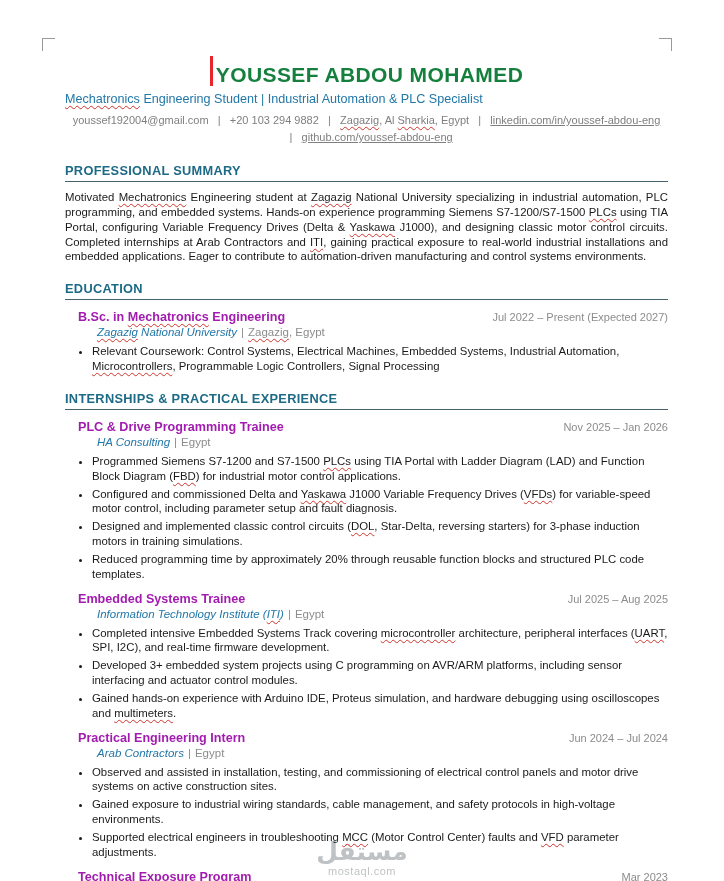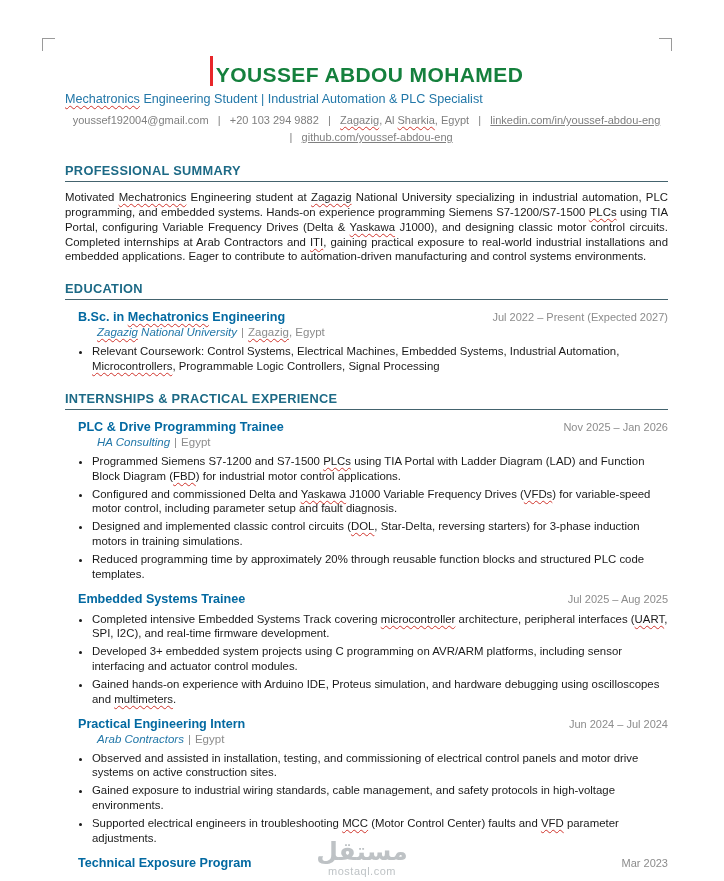--- a/index.html
+++ b/index.html
@@ -23,21 +23,21 @@
   .contact .seg-sep { white-space:pre; }
 
   
   .section-title { margin-top:17px; color:#1d6a86; font-weight:bold; font-size:12.8px; letter-spacing:0.3px; }
   .rule { border-bottom:1.6px solid #44636e; margin-top:3px; }
 
   .para { margin-top:8px; font-size:11.4px; line-height:1.3; text-align:justify; color:#1a1a1a; }
 
   .entry { margin-top:10px; }
   .entry-head { display:flex; justify-content:space-between; align-items:baseline; }
-  .role { font-weight:bold; font-size:12.6px; color:#0369a1;padding-left:13px; }
+  .role { font-weight:bold; font-size:12.6px; color:#a21caf;padding-left:13px; }
   .dates { color:#8c8c8c; font-size:11px; white-space:nowrap; }
   .company-line { margin-top:2px; font-size:11.5px;margin-left:32px; }
   .company { font-style:italic; color:#2277a8; }
   .pipe { color:#8c8c8c; padding:0 4px; }
   .location { color:#8c8c8c; }
 
   ul.bullets { margin-top:6px; padding-left:27px; list-style:disc outside; }
   ul.bullets li { font-size:11.4px; line-height:1.3; margin-bottom:3px; color:#1a1a1a; }
 
   .spell { text-decoration-line:underline; text-decoration-style:wavy; text-decoration-color:#d0342c; text-decoration-thickness:1px; text-underline-offset:2px; text-decoration-skip-ink:none; }
@@ -102,20 +102,23 @@
         <li>Designed and implemented classic control circuits (<span class="spell">DOL</span>, Star-Delta, reversing starters) for 3-phase induction motors in training simulations.</li>
         <li>Reduced programming time by approximately 20% through reusable function blocks and structured PLC code templates.</li>
       </ul>
     </div>
 
     <div class="entry">
       <div class="entry-head">
         <span class="role">Embedded Systems Trainee</span>
         <span class="dates">Jul 2025 – Aug 2025</span>
       </div>
+      <div class="company-line">
+        <span class="company">Information Technology Institute (<span class="spell">ITI</span>)</span><span class="pipe">|</span><span class="location">Egypt</span>
+      </div>
       <ul class="bullets">
         <li>Completed intensive Embedded Systems Track covering <span class="spell">microcontroller</span> architecture, peripheral interfaces (<span class="spell">UART</span>, SPI, I2C), and real-time firmware development.</li>
         <li>Developed 3+ embedded system projects using C programming on AVR/ARM platforms, including sensor interfacing and actuator control modules.</li>
         <li>Gained hands-on experience with Arduino IDE, Proteus simulation, and hardware debugging using oscilloscopes and <span class="spell">multimeters</span>.</li>
       </ul>
     </div>
 
     <div class="entry">
       <div class="entry-head">
         <span class="role">Practical Engineering Intern</span>

